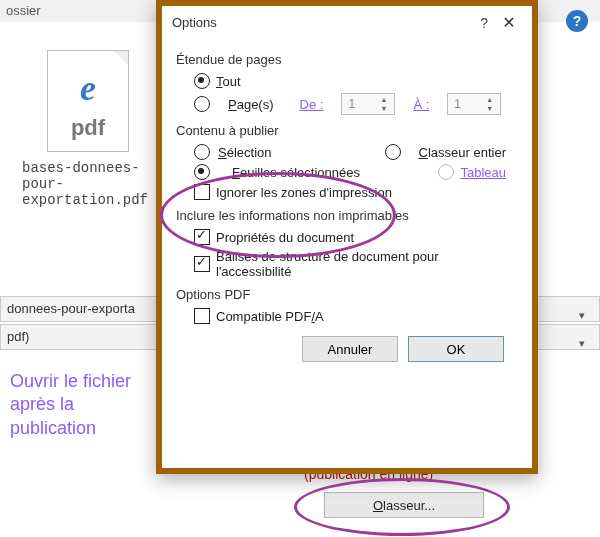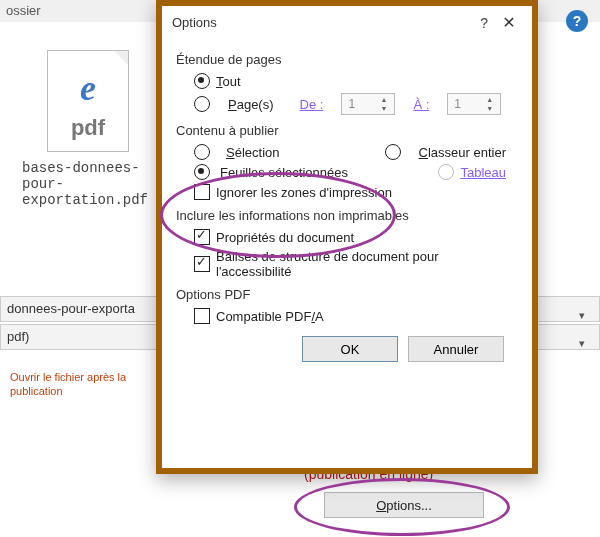--- a/index.html
+++ b/index.html
@@ -109,22 +109,22 @@
     width: 14px; height: 14px;
     font-size: 11px;
     color: #555;
   }
 
   .link-text {
     position: absolute;
     left: 10px;
     top: 370px;
     width: 150px;
-    color: #c2410c;
-    font-size: 11px;
+    color: #8b5cf6;
+    font-size: 18px;
     line-height: 1.3;
   }
 
   .label-below {
     position: absolute;
     left: 304px;
     top: 466px;
     color: #b91c1c;
     font-size: 14px;
   }
@@ -289,21 +289,21 @@
   <span class="lower-arrow">▾</span>
 </div>
 <div class="lower-row2">
   <span>pdf)</span>
   <span class="lower-arrow">▾</span>
 </div>
 
 <div class="link-text">Ouvrir le fichier après la publication</div>
 
 <div class="label-below">(publication en ligne)</div>
-<button class="options-btn"><span class="u">O</span><span>ptions...</span></button>
+<button class="options-btn"><span class="u">O</span><span>lasseur...</span></button>
 
 <div class="dialog">
   <div class="dlg-title">
     <span>Options</span>
     <span class="qmark">?</span>
     <span class="close">✕</span>
   </div>
   <div class="dlg-body">
 
     <div class="section-label">Étendue de pages</div>
@@ -321,31 +321,31 @@
         </span>
       <span class="disabled-text">À :</span>
       <span class="num-field">
           <span>1</span>
           <span class="spin">▲<br>▼</span>
         </span>
     </div>
 
     <div class="section-label">Contenu à publier</div>
     <div class="row row2col" style="margin-right:10px;">
-      <span style="display:flex;align-items:center;gap:16px;">
+      <span style="display:flex;align-items:center;gap:8px;">
         <span class="radio"></span>
         <span><span class="u">S</span><span>élection</span></span>
       </span>
       <span style="display:flex;align-items:center;gap:18px;">
         <span class="radio"></span>
         <span><span class="u">C</span><span>lasseur entier</span></span>
       </span>
     </div>
     <div class="row row2col" style="margin-right:10px;">
-      <span style="display:flex;align-items:center;gap:10px;">
+      <span style="display:flex;align-items:center;gap:22px;">
         <span class="radio checked"></span>
         <span><span class="u">F</span><span>euilles sélectionnées</span></span>
       </span>
       <span style="display:flex;align-items:center;gap:6px;">
         <span class="radio disabled"></span>
         <span class="disabled-text"><span class="u">T</span><span>ableau</span></span>
       </span>
     </div>
     <div class="row">
       <span class="chk"></span>
@@ -362,20 +362,20 @@
       <span>Balises de structure de document pour l'accessibilité</span>
     </div>
 
     <div class="section-label">Options PDF</div>
     <div class="row">
       <span class="chk"></span>
       <span><span>Compatible PDF</span><span class="u">/</span><span>A</span></span>
     </div>
 
     <div class="dlg-buttons">
+      <button class="dlg-btn">Annuler</button>
       <button class="dlg-btn primary">OK</button>
-      <button class="dlg-btn">Annuler</button>
     </div>
   </div>
 </div>
 
 <div class="anno-ellipse" style="left:160px; top:172px; width:230px; height:80px;"></div>
 <div class="anno-ellipse" style="left:294px; top:478px; width:210px; height:52px;"></div>
 
 </body></html>

